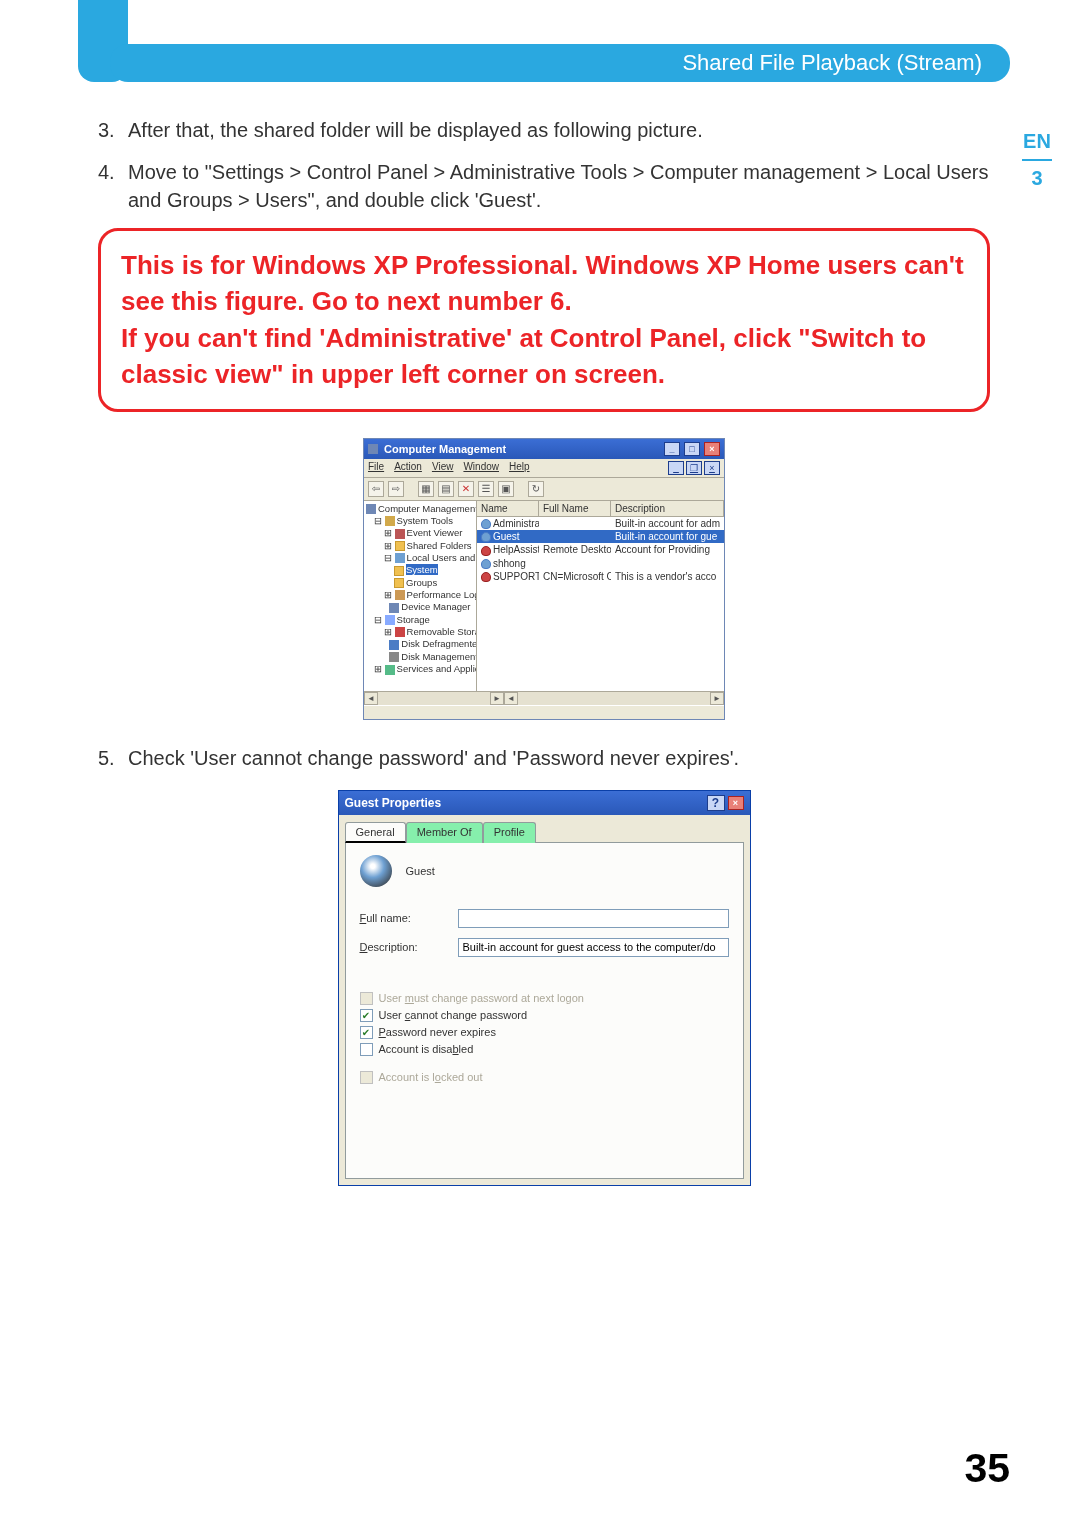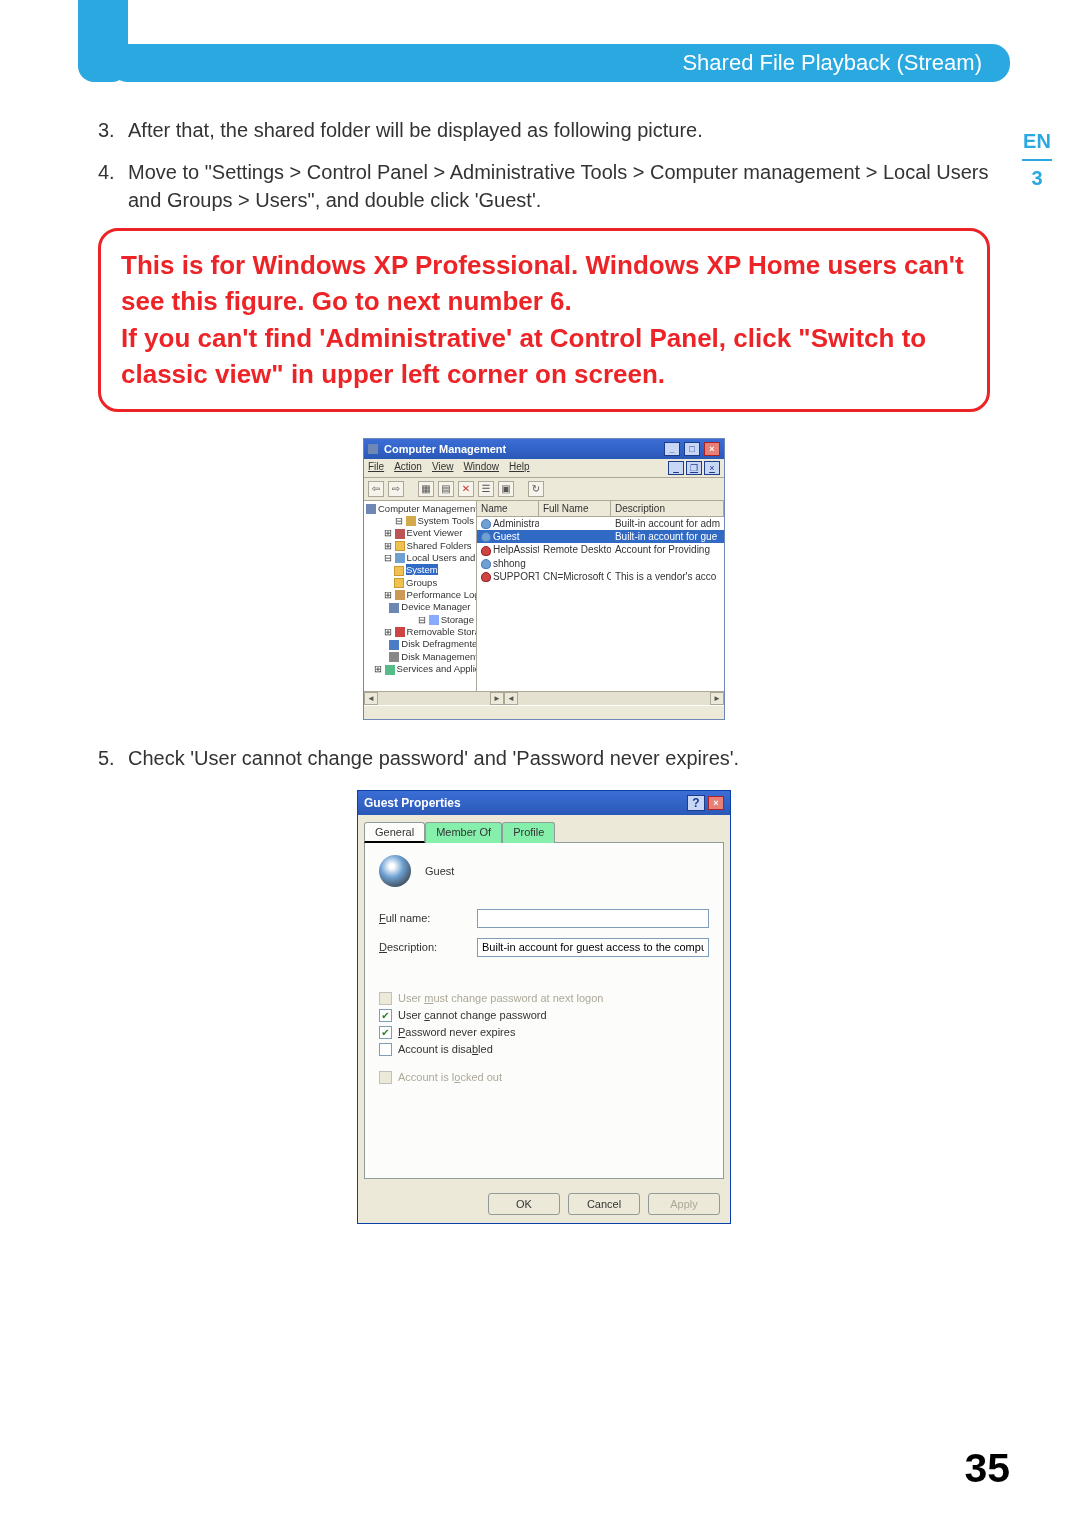--- a/index.html
+++ b/index.html
@@ -216,21 +216,21 @@
   .cm-tree {
     width: 140px;
     border-right: 1px solid #aca899;
     overflow: hidden;
     padding: 2px;
     font-size: 9.5px;
     line-height: 1.3;
     background: #fff;
   }
   .cm-tree .node { white-space: nowrap; }
-  .indent1 { padding-left: 8px; text-align: right; }
+  .indent1 { padding-left: 8px; }
   .indent2 { padding-left: 18px; }
   .indent3 { padding-left: 28px; }
   .ico { display: inline-block; width: 10px; height: 10px; margin-right: 2px; vertical-align: middle; }
   .ico.comp { background: #6e87b5; }
   .ico.tools { background: #d2a94b; }
   .ico.book { background: #b55; }
   .ico.fold { background: #f0c050; border: 1px solid #c99a30; }
   .ico.users { background: #6ea0d2; }
   .ico.blue { background: #4b7cc5; }
   .ico.disk { background: #888; }
@@ -286,21 +286,21 @@
     background: #ece9d8;
     border-top: 1px solid #aca899;
     display: flex;
   }
   .cm-scroll .track { flex: 1; background: #e5e1d0; }
   .cm-scroll .arrow { width: 14px; background: #ece9d8; border: 1px solid #aca899; display: flex; align-items: center; justify-content: center; font-size: 8px; color: #555; }
   .cm-status { height: 14px; background: #ece9d8; border-top: 1px solid #fff; }
 
   
   .gp-window {
-    width: 374px;
+    width: 413px;
     margin: 18px auto 0;
     border: 1px solid #0a3fa8;
     font-family: Tahoma, sans-serif;
     font-size: 11px;
     background: #ece9d8;
   }
   .gp-title {
     background: linear-gradient(#3b6ed5, #2a58b8);
     color: #fff;
     font-weight: 700;
@@ -610,22 +610,17 @@
       </div>
       <div class="gp-check">
         <span class="cb"></span>
         <span>Account is disa<span class="ul">b</span>led</span>
       </div>
       <div class="gp-check disabled">
         <span class="cb"></span>
         <span>Account is l<span class="ul">o</span>cked out</span>
       </div>
     </div>
-    <div class="gp-buttons">
-      <div class="gp-btn">OK</div>
-      <div class="gp-btn">Cancel</div>
-      <div class="gp-btn disabled">Apply</div>
-    </div>
   </div>
 
 </div>
 
 <div class="page-num">35</div>
 
 </body></html>

